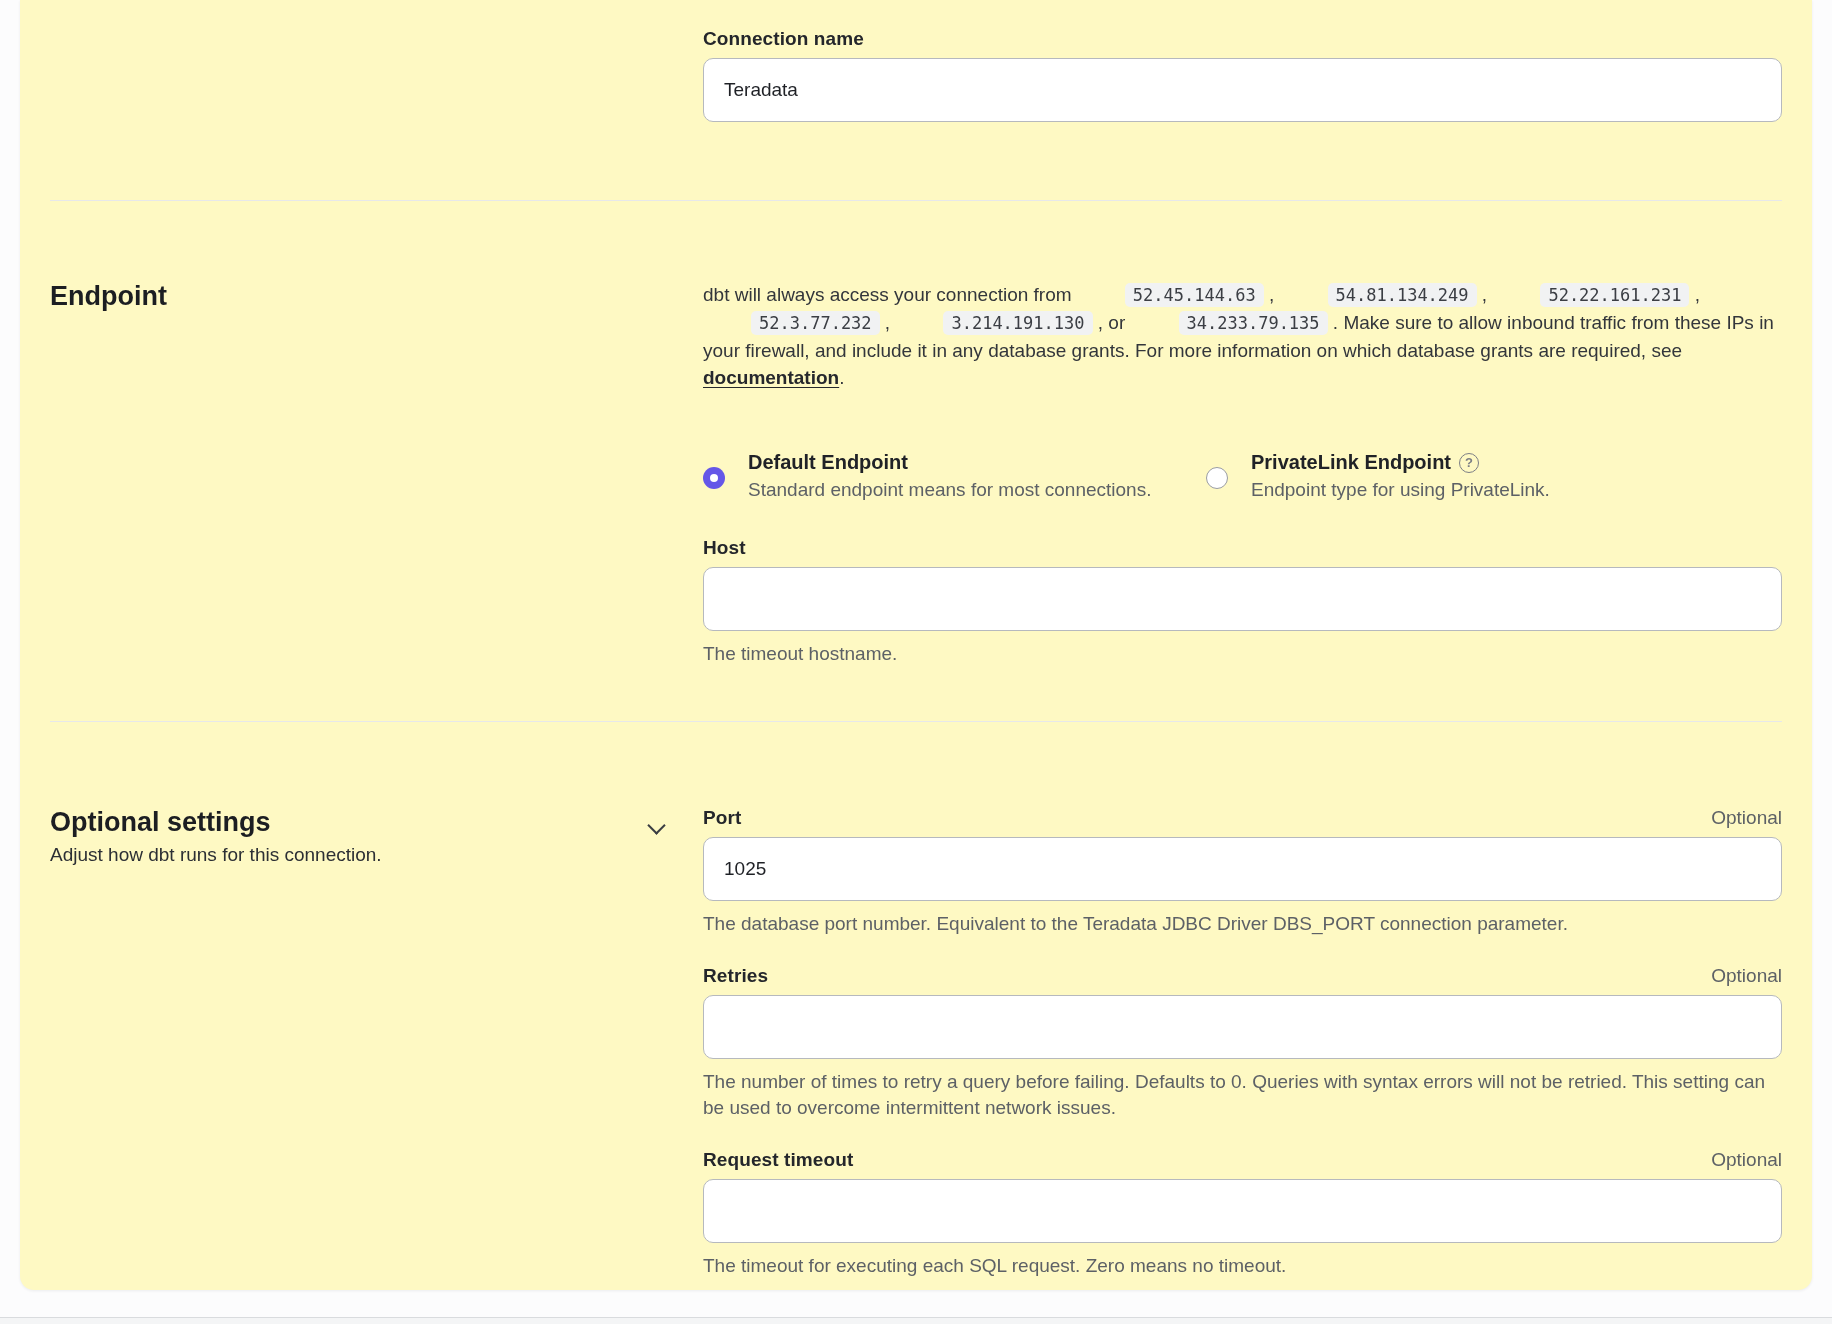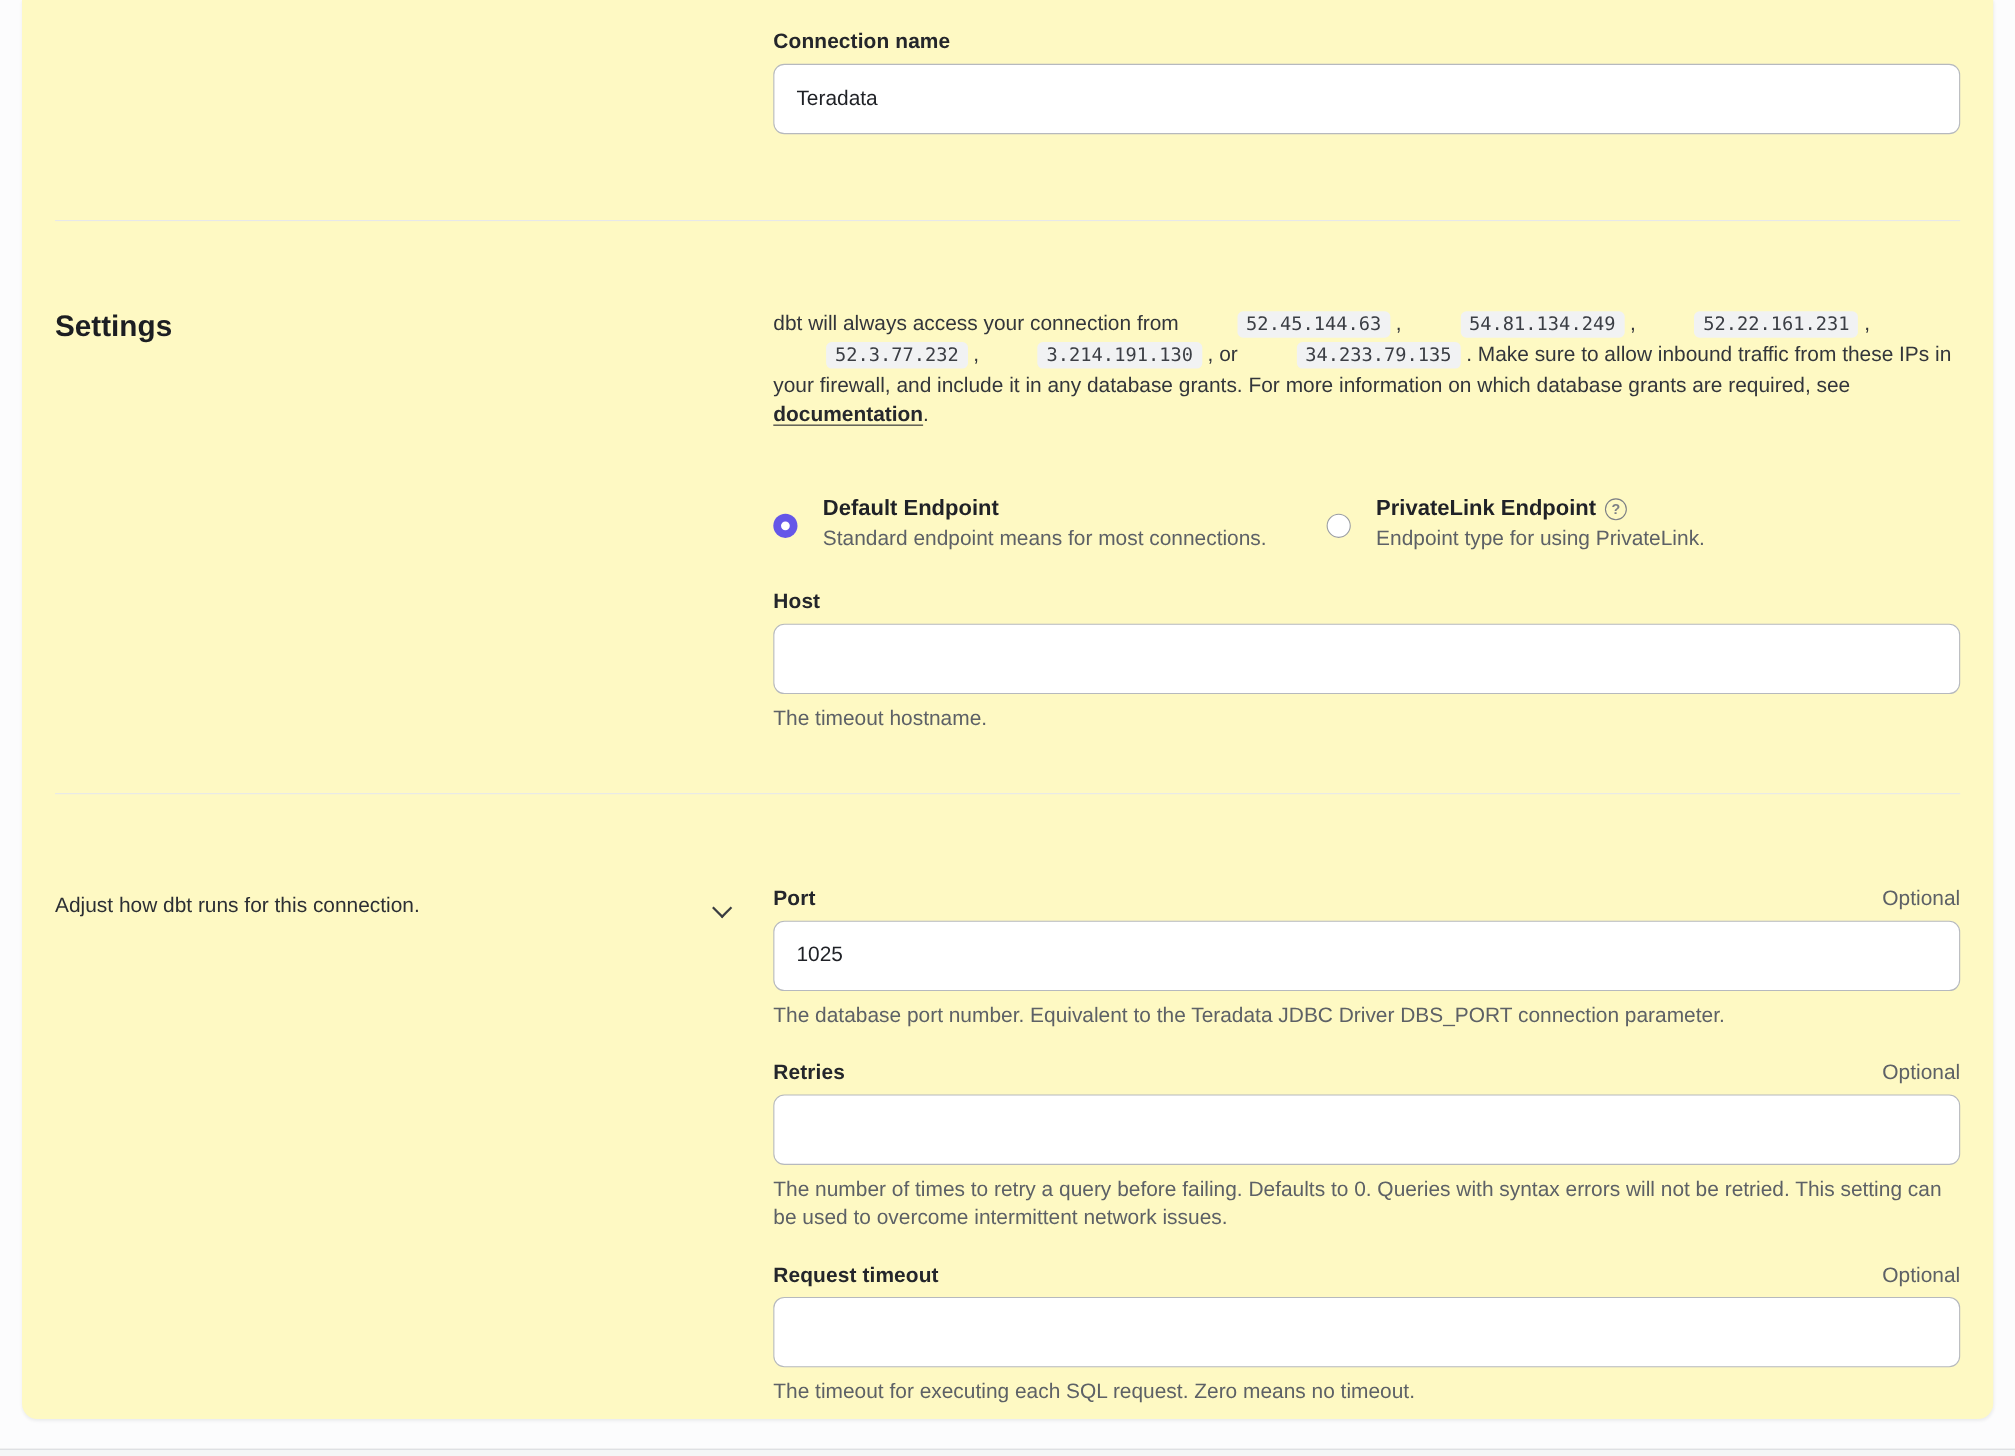--- a/index.html
+++ b/index.html
@@ -97,21 +97,21 @@
     <div>
       <div class="field-label" style="margin-bottom:8px;">Connection name</div>
       <input class="text-input" type="text" value="Teradata" style="">
     </div>
   </div>
 
   <hr class="divider" style="margin-top:78px;">
 
   <div class="row" style="margin-top:80px;">
     <div>
-      <div class="section-heading">Settings</div>
+      <div class="section-heading">Endpoint</div>
     </div>
     <div>
       <p class="intro"><span>dbt will always access your connection from </span><span class="ip-chip">52.45.144.63</span><span> , </span><span class="ip-chip">54.81.134.249</span><span> , </span><span class="ip-chip">52.22.161.231</span><span> , </span><span class="ip-chip">52.3.77.232</span><span> , </span><span class="ip-chip">3.214.191.130</span><span> , or </span><span class="ip-chip">34.233.79.135</span><span> . Make sure to allow inbound traffic from these IPs in your firewall, and include it in any database grants. For more information on which database grants are required, see </span><a class="doc-link">documentation</a><span>.</span></p>
 
       <div class="radio-group">
         <label class="radio-option first">
           <span class="radio checked"></span>
           <span class="radio-texts">
             <span class="radio-label">Default Endpoint</span>
             <span class="radio-desc">Standard endpoint means for most connections.</span>
@@ -134,20 +134,21 @@
         <input class="text-input" type="text" value="" style="">
         <div class="helper">The timeout hostname.</div>
       </div>
     </div>
   </div>
 
   <hr class="divider" style="margin-top:54px;">
 
   <div class="row" style="margin-top:85px;">
     <div class="left-head">
+      <div class="section-heading">Optional settings</div>
       <div class="section-subtitle">Adjust how dbt runs for this connection.</div>
       <span class="chevron"></span>
     </div>
     <div>
 
       <div class="field-block">
         <div class="label-row">
           <span class="field-label">Port</span>
           <span class="optional-badge">Optional</span>
         </div>

